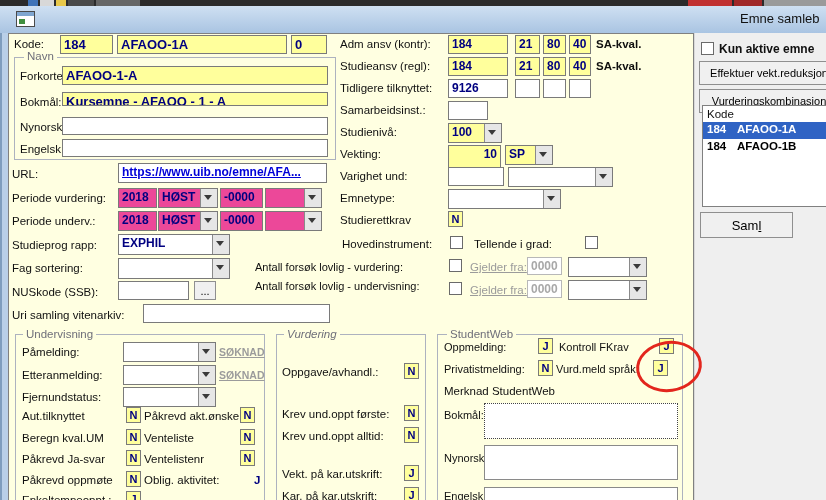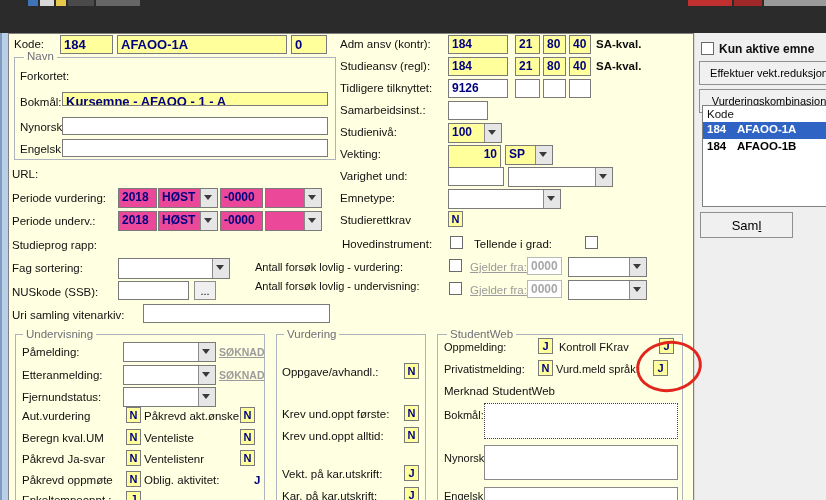--- a/index.html
+++ b/index.html
@@ -62,59 +62,66 @@
     <div class="seg" style="left:28px;width:10px;background:#3f73b8;"></div>
     <div class="seg" style="left:40px;width:14px;background:#d8d8d8;"></div>
     <div class="seg" style="left:56px;width:10px;background:#e8c84a;"></div>
     <div class="seg" style="left:68px;width:26px;background:#4a4a4a;"></div>
     <div class="seg" style="left:96px;width:44px;background:#666;"></div>
     <div class="seg" style="left:688px;width:44px;background:#c03030;"></div>
     <div class="seg" style="left:734px;width:28px;background:#a02828;"></div>
     <div class="seg" style="left:764px;width:62px;background:#9a9a9a;"></div>
   </div>
 
+  <div class="titlebar">
+    <div class="win-icon"></div>
+    <div class="title-text">Emne samleb</div>
+  </div>
 
   <div class="left-edge"></div>
   <div class="form-bg"></div>
   <div class="panel-bg"></div>
 
   <div class="lbl" style="left:14px;top:38px;">Kode:</div>
   <div class="fld yellow big" style="left:60px;top:35px;width:53px;height:19px;">184</div>
   <div class="fld yellow big" style="left:117px;top:35px;width:170px;height:19px;">AFAOO-1A</div>
   <div class="fld yellow big" style="left:291px;top:35px;width:36px;height:19px;">0</div>
 
   <div class="grp" style="left:14px;top:57px;width:322px;height:103px;"></div>
   <div class="leg" style="left:24px;top:50px;">Navn</div>
   <div class="lbl" style="left:20px;top:70px;">Forkortet:</div>
+  <div class="fld yellow big" style="left:62px;top:66px;width:266px;height:19px;">AFAOO-1-A</div>
   <div class="lbl" style="left:20px;top:96px;">Bokmål:</div>
   <div class="fld yellow big" style="left:62px;top:92px;width:266px;height:14px;">Kursemne - AFAOO - 1 - A</div>
   <div class="lbl" style="left:20px;top:121px;">Nynorsk:</div>
   <div class="fld" style="left:62px;top:117px;width:266px;height:18px;"></div>
   <div class="lbl" style="left:20px;top:143px;">Engelsk:</div>
   <div class="fld" style="left:62px;top:139px;width:266px;height:18px;"></div>
 
   <div class="lbl" style="left:12px;top:168px;">URL:</div>
+  <div class="fld" style="left:118px;top:163px;width:209px;height:20px;"><span class="link">https://www.uib.no/emne/AFA...</span></div>
 
   <div class="lbl" style="left:12px;top:192px;">Periode vurdering:</div>
   <div class="fld cyan" style="left:118px;top:188px;width:39px;height:20px;">2018</div>
   <div class="fld cyan dd" style="left:158px;top:188px;width:60px;height:20px;"><span class="val">HØST</span><span class="ddbtn"></span></div>
   <div class="fld cyan" style="left:220px;top:188px;width:43px;height:20px;">-0000</div>
   <div class="fld cyan dd" style="left:265px;top:188px;width:57px;height:20px;">
       <span class="ddbtn"></span>
     </div>
 
   <div class="lbl" style="left:12px;top:215px;">Periode underv.:</div>
   <div class="fld cyan" style="left:118px;top:211px;width:39px;height:20px;">2018</div>
   <div class="fld cyan dd" style="left:158px;top:211px;width:60px;height:20px;"><span class="val">HØST</span><span class="ddbtn"></span></div>
   <div class="fld cyan" style="left:220px;top:211px;width:43px;height:20px;">-0000</div>
   <div class="fld cyan dd" style="left:265px;top:211px;width:57px;height:20px;">
       <span class="ddbtn"></span>
     </div>
 
   <div class="lbl" style="left:12px;top:239px;">Studieprog rapp:</div>
+  <div class="fld dd" style="left:118px;top:234px;width:112px;height:21px;"><span class="val">EXPHIL</span><span class="ddbtn"></span></div>
   <div class="lbl" style="left:12px;top:262px;">Fag sortering:</div>
   <div class="fld dd" style="left:118px;top:258px;width:112px;height:21px;">
       <span class="ddbtn"></span>
     </div>
   <div class="lbl" style="left:12px;top:286px;">NUSkode (SSB):</div>
   <div class="fld" style="left:118px;top:281px;width:71px;height:19px;"></div>
   <div class="btn" style="left:194px;top:281px;width:22px;height:19px;">...</div>
   <div class="lbl" style="left:12px;top:309px;">Uri samling vitenarkiv:</div>
   <div class="fld" style="left:143px;top:304px;width:187px;height:19px;"></div>
 
@@ -193,21 +200,21 @@
   <div class="lbl" style="left:22px;top:369px;">Etteranmelding:</div>
   <div class="fld dd" style="left:123px;top:365px;width:93px;height:20px;">
       <span class="ddbtn"></span>
     </div>
   <div class="lbl bold grayt" style="left:219px;top:369px;font-size:10.5px;">SØKNAD</div>
   <div class="lbl" style="left:22px;top:391px;">Fjernundstatus:</div>
   <div class="fld dd" style="left:123px;top:387px;width:93px;height:20px;">
       <span class="ddbtn"></span>
     </div>
 
-  <div class="lbl" style="left:22px;top:410px;">Aut.vurdering</div>
+  <div class="lbl" style="left:22px;top:410px;">Aut.tilknyttet</div>
   <div class="flag" style="left:126px;top:407px;">N</div>
   <div class="lbl" style="left:144px;top:410px;">Påkrevd akt.ønske:</div>
   <div class="flag" style="left:240px;top:407px;">N</div>
 
   <div class="lbl" style="left:22px;top:432px;">Beregn kval.UM</div>
   <div class="flag" style="left:126px;top:429px;">N</div>
   <div class="lbl" style="left:144px;top:432px;">Venteliste</div>
   <div class="flag" style="left:240px;top:429px;">N</div>
 
   <div class="lbl" style="left:22px;top:453px;">Påkrevd Ja-svar</div>
@@ -217,21 +224,21 @@
 
   <div class="lbl" style="left:22px;top:474px;">Påkrevd oppmøte</div>
   <div class="flag" style="left:126px;top:471px;">N</div>
   <div class="lbl" style="left:144px;top:474px;">Oblig. aktivitet:</div>
   <div class="lbl bold navy" style="left:254px;top:474px;">J</div>
 
   <div class="lbl" style="left:22px;top:494px;">Enkeltemneoppt.:</div>
   <div class="flag" style="left:126px;top:491px;">J</div>
 
   <div class="grp" style="left:276px;top:334px;width:150px;height:166px;border-bottom:none;"></div>
-  <div class="leg" style="left:284px;top:328px;">Vurdering</div>
+  <div class="leg" style="left:284px;top:328px;font-style:italic;">Vurdering</div>
   <div class="lbl" style="left:282px;top:366px;">Oppgave/avhandl.:</div>
   <div class="flag" style="left:404px;top:363px;">N</div>
   <div class="lbl" style="left:282px;top:408px;">Krev und.oppt første:</div>
   <div class="flag" style="left:404px;top:405px;">N</div>
   <div class="lbl" style="left:282px;top:430px;">Krev und.oppt alltid:</div>
   <div class="flag" style="left:404px;top:427px;">N</div>
   <div class="lbl" style="left:282px;top:468px;">Vekt. på kar.utskrift:</div>
   <div class="flag" style="left:404px;top:465px;">J</div>
   <div class="lbl" style="left:282px;top:490px;">Kar. på kar.utskrift:</div>
   <div class="flag" style="left:404px;top:487px;">J</div>

